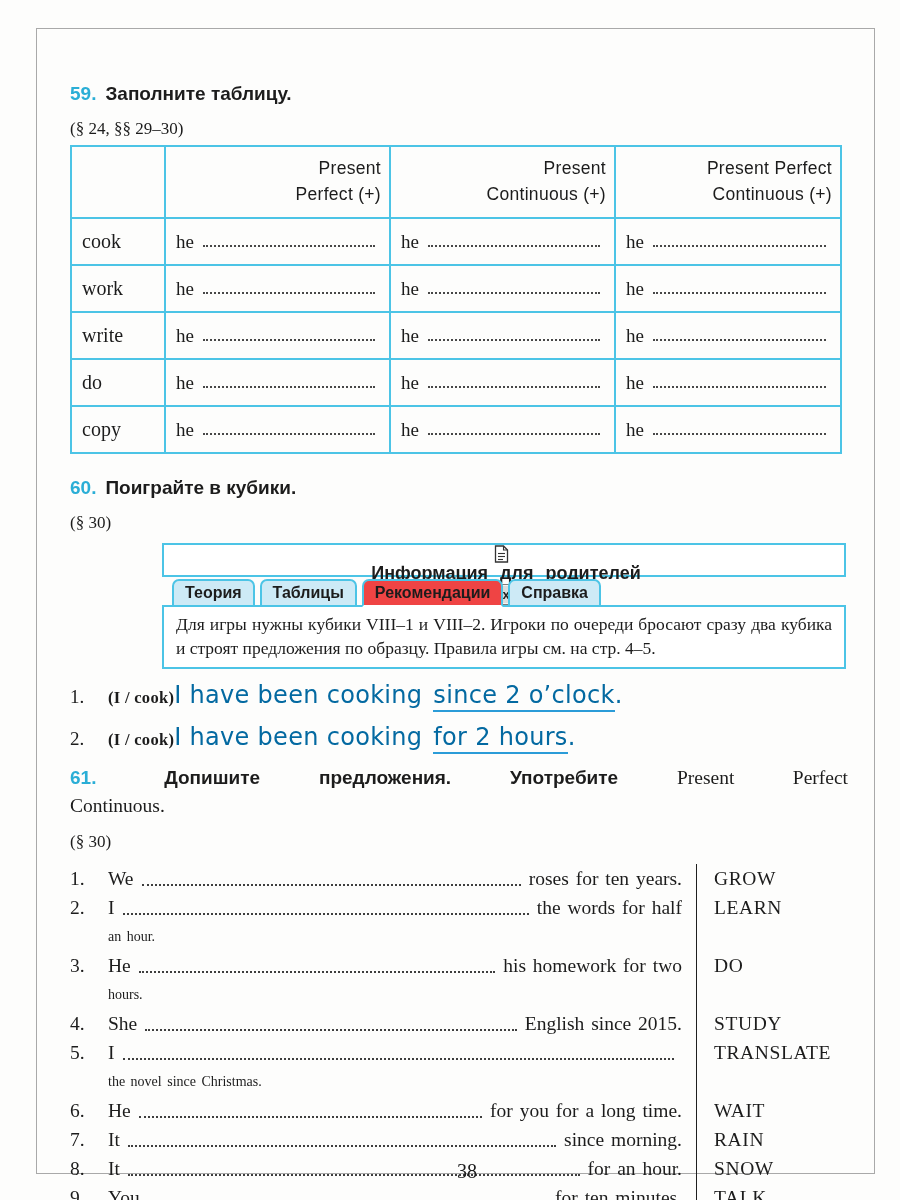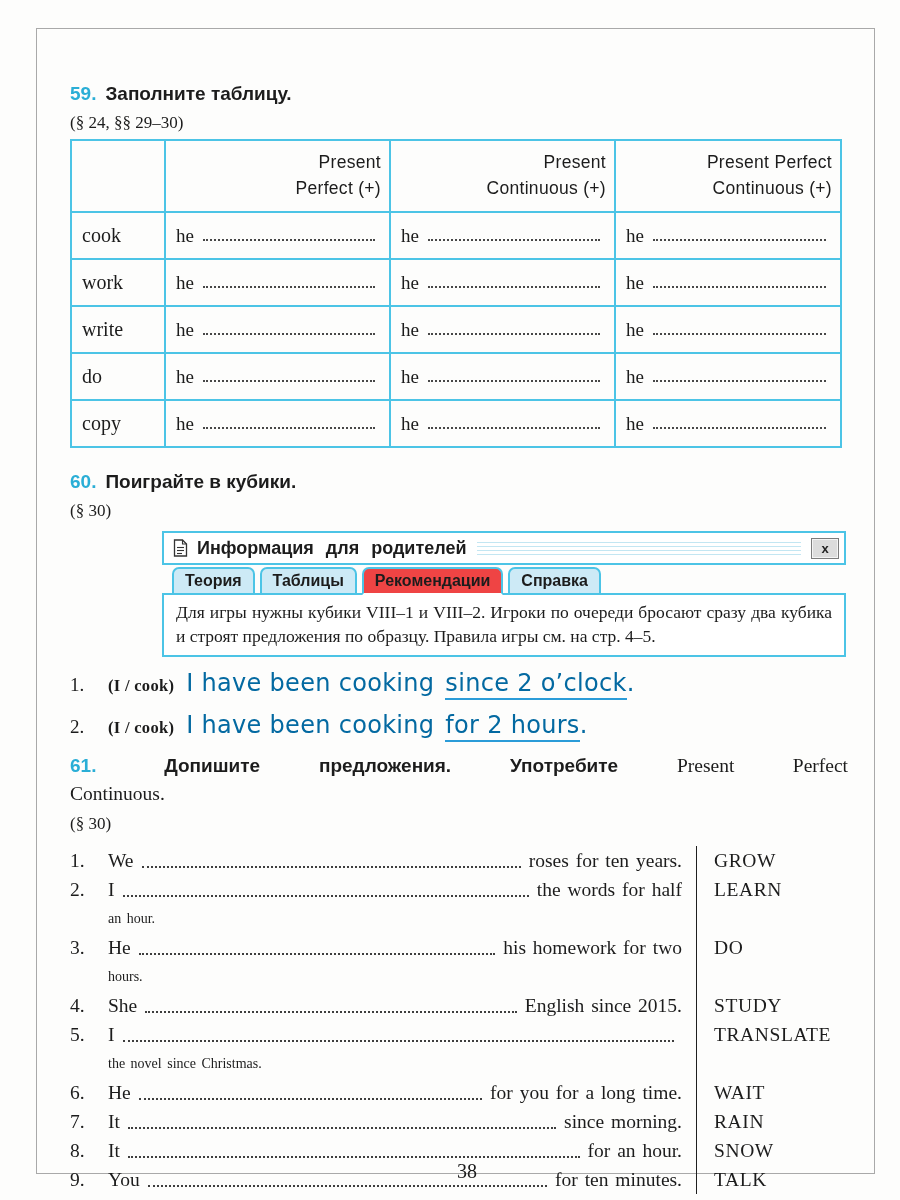--- a/index.html
+++ b/index.html
@@ -7,59 +7,59 @@
     position:relative;width:900px;height:1200px;margin:0 auto;
     background:#fdfdfc;overflow:hidden;
     font-family:"Liberation Serif",serif;color:#1c1c1c;
   }
   .frame{position:absolute;left:36px;top:28px;right:25px;bottom:26px;border:1px solid #a9a9a9;pointer-events:none;}
   .content{position:absolute;left:70px;top:82px;width:778px;}
 
   
   .ex-head{font-family:"Liberation Sans",sans-serif;font-weight:bold;font-size:19px;line-height:24px;}
   .ex-num{color:#2aaed6;margin-right:9px;}
-  .ex-ref{font-size:17px;line-height:22px;margin-top:6px;}
+  .ex-ref{font-size:17px;line-height:22px;margin-top:12px;}
 
   
   table.grammar{border-collapse:collapse;table-layout:fixed;width:770px;margin-top:5px;}
   table.grammar col.c0{width:94px;}
   table.grammar col.c1,table.grammar col.c2{width:225px;}
   table.grammar col.c3{width:226px;}
   table.grammar th,table.grammar td{border:2px solid #4cc4e6;}
   table.grammar thead th{
     height:58px;vertical-align:top;text-align:right;padding:8px 8px 4px 10px;
     font-family:"Liberation Sans",sans-serif;font-weight:normal;font-size:17.5px;
     line-height:1.5;white-space:pre-line;letter-spacing:.3px;
   }
   table.grammar tbody td{height:41px;padding:2px 10px;}
   table.grammar td.verb{font-size:20px;}
   .cellflex{display:flex;align-items:baseline;}
   .pronoun{font-size:19px;}
   .leader{flex:1;border-bottom:2px dotted #474747;align-self:flex-end;margin:0 4px 6px 9px;}
 
   
   .dialog{width:684px;margin:9px 0 0 92px;font-family:"Liberation Sans",sans-serif;}
-  .titlebar{display:flex;align-items:center;border:2px solid #4cc4e6;background:#fff;height:30px;padding:0 5px 0 9px;}
+  .titlebar{display:flex;align-items:center;border:2px solid #4cc4e6;background:#fff;height:30px;padding:0 5px 0 9px;flex-direction:column;}
   .titlebar .doc-icon{flex:0 0 auto;margin-right:9px;display:flex;}
   .tb-title{font-weight:bold;font-size:18px;word-spacing:7px;white-space:nowrap;}
   .stripes{flex:1;height:13px;margin:0 10px;background:repeating-linear-gradient(to bottom,#c3e6f2 0 1px,transparent 1px 4px);}
   .close-btn{flex:0 0 auto;width:26px;height:19px;border:1px solid #7c7c7c;background:#dcdcdc;
     display:flex;align-items:center;justify-content:center;font-size:13px;font-weight:bold;color:#222;box-shadow:inset 0 0 0 1px #f4f4f4;}
   .tabs{display:flex;gap:5px;align-items:flex-end;padding-left:10px;position:relative;z-index:2;margin-bottom:-2px;margin-top:2px;}
   .tab{border:2px solid #4cc4e6;border-radius:7px 7px 0 0;background:#cdeaf6;
     font-weight:bold;font-size:16px;padding:3px 11px;white-space:nowrap;cursor:pointer;}
   .tab.active{background:#ef4444;border-bottom:2px solid #fff;}
   .dialog-body{position:relative;z-index:1;border:2px solid #4cc4e6;background:#fff;
     font-family:"Liberation Serif",serif;font-size:17.5px;line-height:1.38;text-align:justify;padding:5px 12px 7px 12px;}
 
   
   .answers{margin-top:12px;}
   .answer{display:flex;align-items:baseline;margin-bottom:11px;}
   .a-num{flex:0 0 38px;font-size:19px;}
-  .a-prompt{font-weight:bold;font-size:16.5px;letter-spacing:.3px;margin-right:12px;white-space:nowrap;}
+  .a-prompt{font-weight:bold;font-size:16.5px;letter-spacing:.3px;white-space:nowrap;}
   .hw{font-family:"DejaVu Sans",sans-serif;font-size:24px;color:#0369a1;letter-spacing:.3px;white-space:nowrap;}
   .hw.u{margin-left:11px;border-bottom:2px solid #2b9cd8;padding-bottom:1px;}
 
   
   .ex61{margin-top:10px;}
   .t-line1{width:778px;font-family:"Liberation Sans",sans-serif;font-weight:bold;font-size:19px;
     text-align:justify;text-align-last:justify;line-height:26px;}
   .t-line1 .en{font-family:"Liberation Serif",serif;font-weight:normal;font-size:19.5px;}
   .t-line2{font-size:19.5px;line-height:26px;margin-top:2px;}
   .items{margin-top:11px;}

